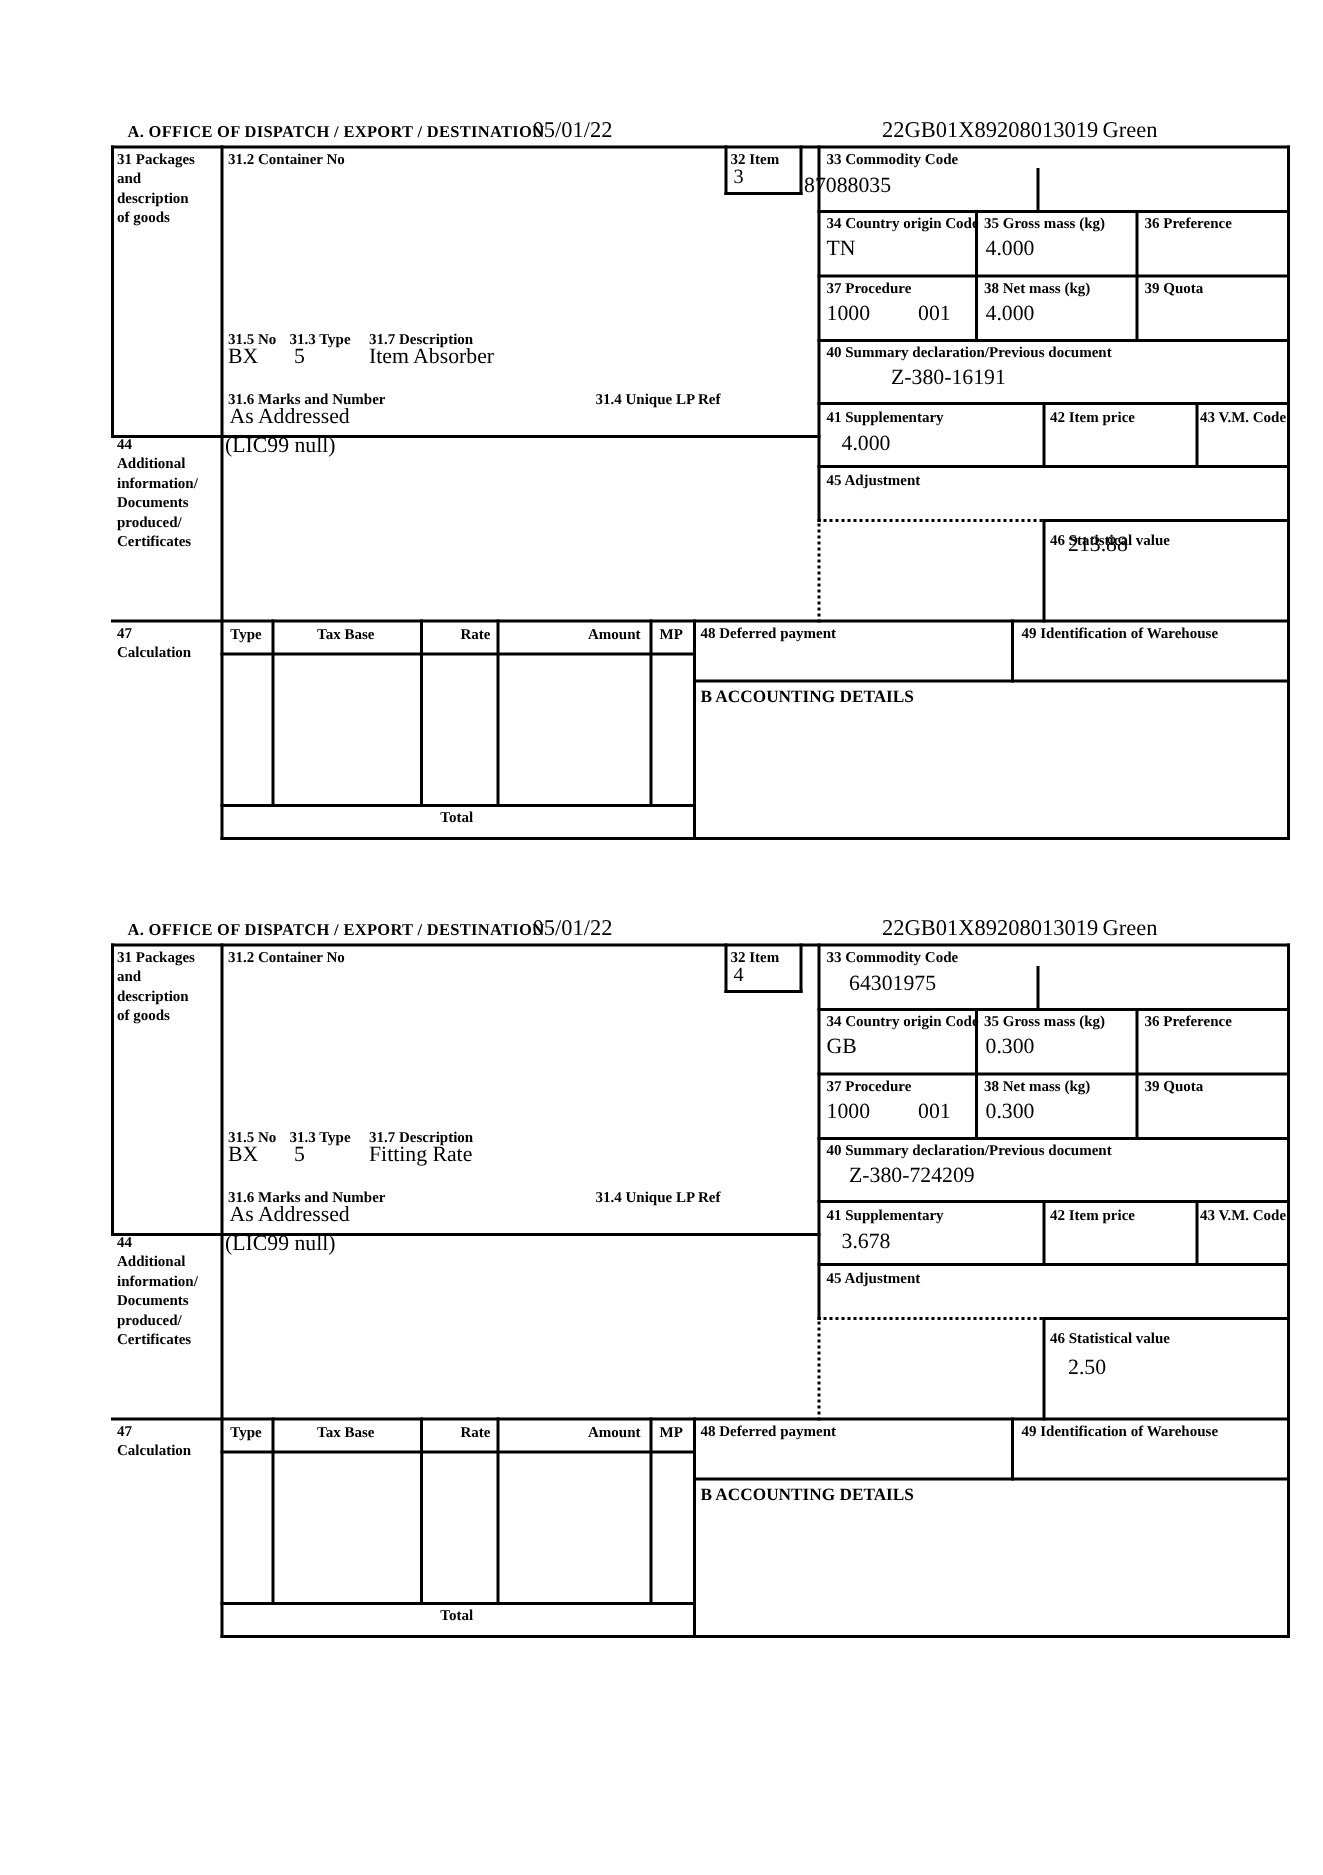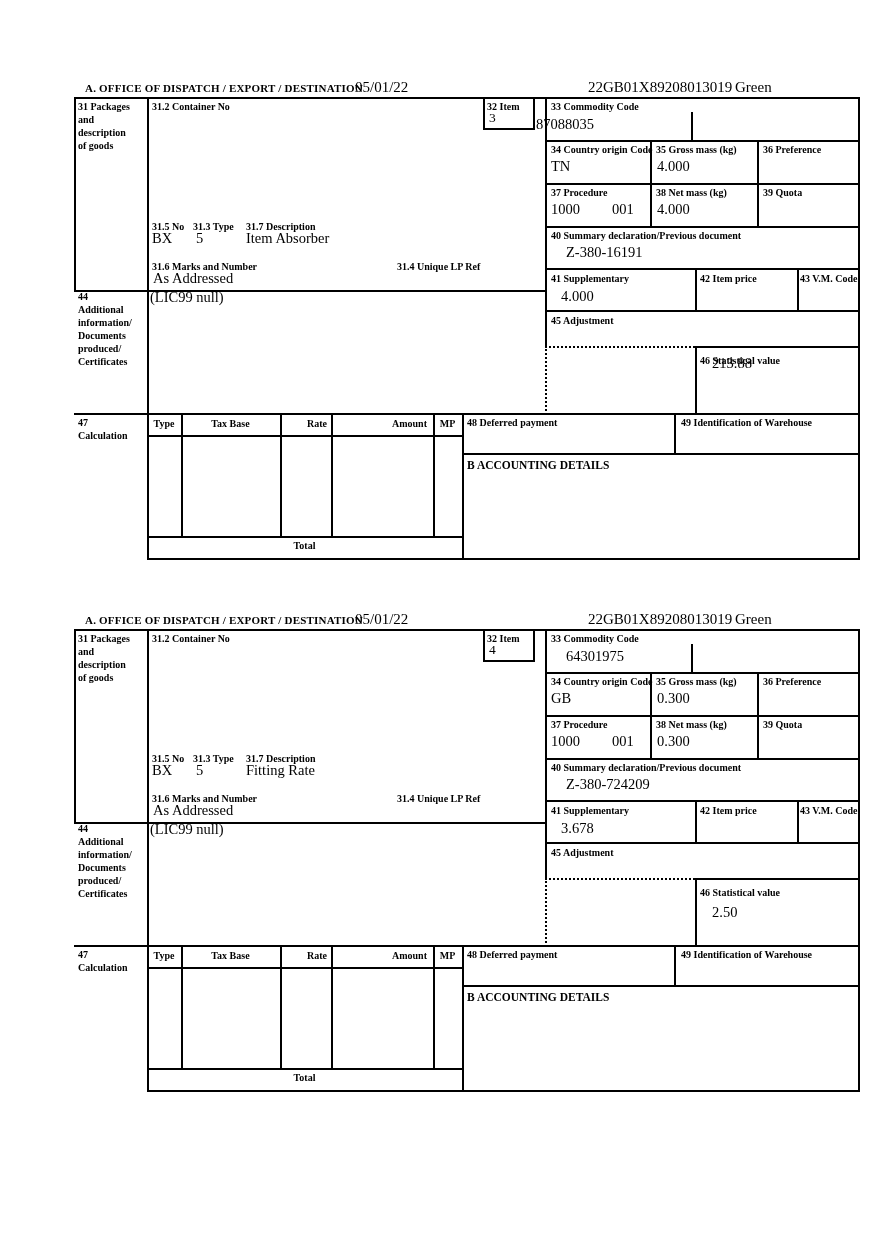--- a/index.html
+++ b/index.html
@@ -101,21 +101,21 @@
     <div class="ab lbl" style="left:246px;top:143px">31.7 Description</div>
     <div class="ab val" style="left:152px;top:153px">BX</div>
     <div class="ab val" style="left:196px;top:153px">5</div>
     <div class="ab val" style="left:246px;top:153px">Item Absorber</div>
 
     <div class="ab lbl" style="left:152px;top:183px">31.6 Marks and Number</div>
     <div class="ab lbl" style="left:397px;top:183px">31.4 Unique LP Ref</div>
     <div class="ab val" style="left:153px;top:193px">As Addressed</div>
 
     <div class="ab lbl" style="left:551px;top:152px">40 Summary declaration/Previous document</div>
-    <div class="ab val" style="left:566px;top:167px">Z-380-16191</div>
+    <div class="ab val" style="left:594px;top:167px">Z-380-16191</div>
 
     <div class="ab lbl" style="left:551px;top:195px">41 Supplementary</div>
     <div class="ab val" style="left:561px;top:211px">4.000</div>
     <div class="ab lbl" style="left:700px;top:195px">42 Item price</div>
     <div class="ab lbl" style="left:800px;top:195px">43 V.M. Code</div>
 
     <div class="ab lbl" style="left:78px;top:213px">44</div>
     <div class="ab lbl" style="left:78px;top:226px">Additional</div>
     <div class="ab lbl" style="left:78px;top:239px">information/</div>
     <div class="ab lbl" style="left:78px;top:252px">Documents</div>

